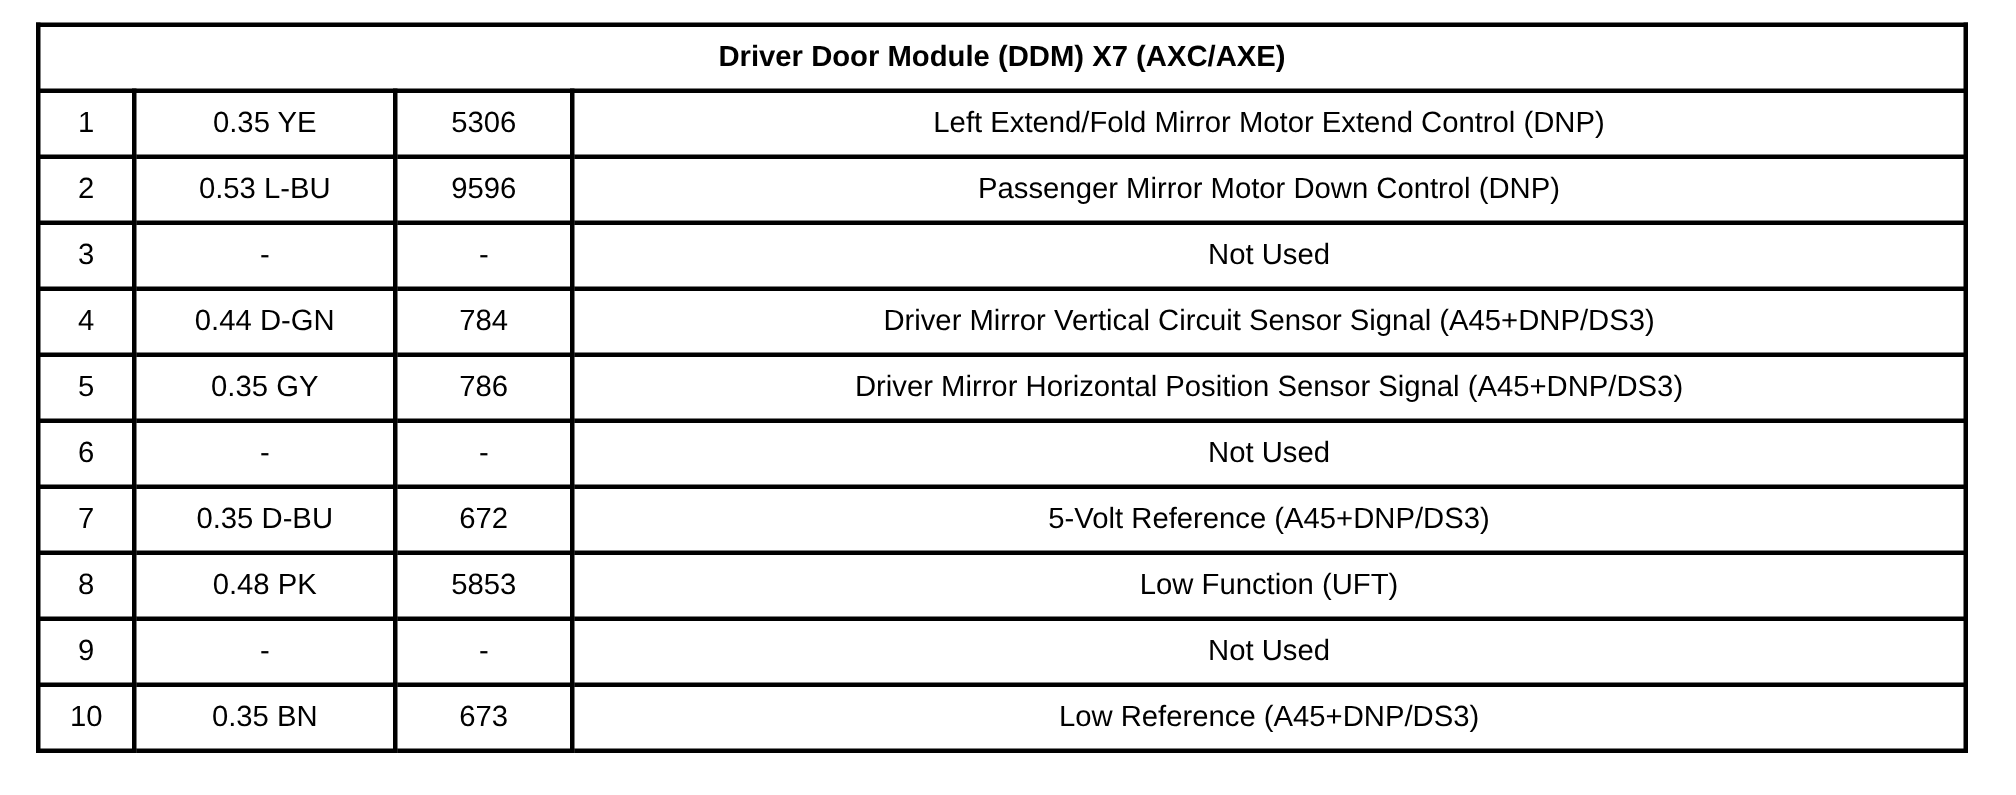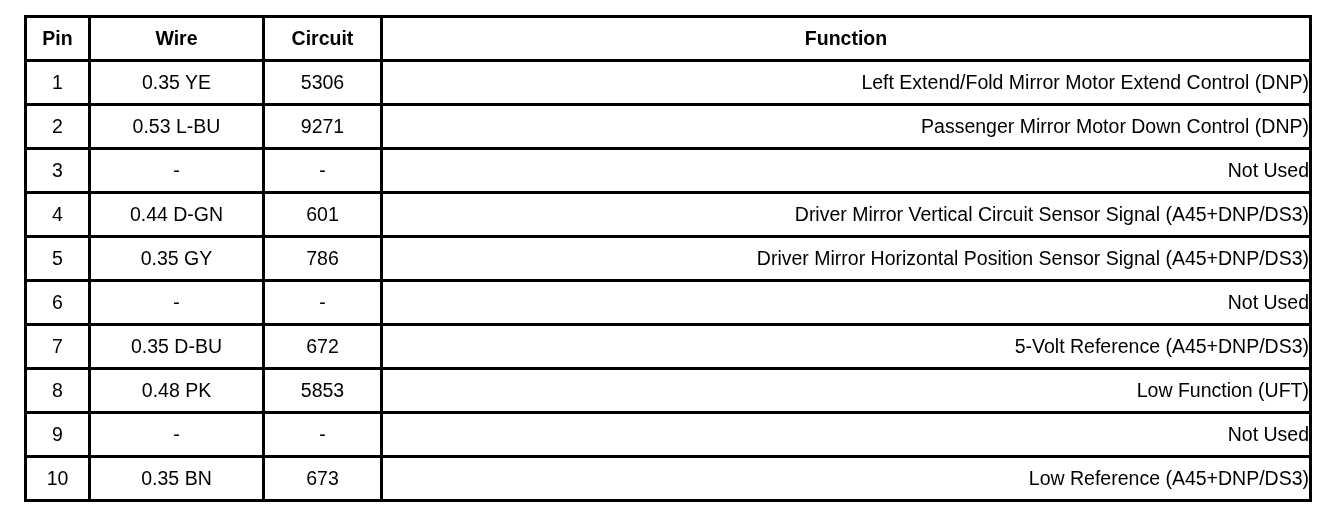--- a/index.html
+++ b/index.html
@@ -56,66 +56,63 @@
   
   td.head-cell {
     height: 41px;
     text-align: center;
     font-weight: bold;
     font-size: 20px;
   }
   
   td.cell-center { text-align: center; }
   td.cell-left {
-    text-align: right;
+    text-align: center;
     padding-left: 7px;
   }
 </style>
 </head>
 <body>
 
 <div id="page">
 
   <table class="pinout">
     <colgroup>
       <col class="c-pin">
       <col class="c-wire">
       <col class="c-circuit">
       <col class="c-func">
     </colgroup>
     <tbody>
       <tr>
-        <td class="head-cell">Pin</td>
-        <td class="head-cell">Wire</td>
-        <td class="head-cell">Circuit</td>
-        <td class="head-cell">Function</td>
+        <td class="title-cell" colspan="4">Driver Door Module (DDM) X7 (AXC/AXE)</td>
       </tr>
 
       <tr>
         <td class="cell-center">1</td>
         <td class="cell-center">0.35 YE</td>
         <td class="cell-center">5306</td>
         <td class="cell-left">Left Extend/Fold Mirror Motor Extend Control (DNP)</td>
       </tr>
       <tr>
         <td class="cell-center">2</td>
         <td class="cell-center">0.53 L-BU</td>
-        <td class="cell-center">9271</td>
+        <td class="cell-center">9596</td>
         <td class="cell-left">Passenger Mirror Motor Down Control (DNP)</td>
       </tr>
       <tr>
         <td class="cell-center">3</td>
         <td class="cell-center">-</td>
         <td class="cell-center">-</td>
         <td class="cell-left">Not Used</td>
       </tr>
       <tr>
         <td class="cell-center">4</td>
         <td class="cell-center">0.44 D-GN</td>
-        <td class="cell-center">601</td>
+        <td class="cell-center">784</td>
         <td class="cell-left">Driver Mirror Vertical Circuit Sensor Signal (A45+DNP/DS3)</td>
       </tr>
       <tr>
         <td class="cell-center">5</td>
         <td class="cell-center">0.35 GY</td>
         <td class="cell-center">786</td>
         <td class="cell-left">Driver Mirror Horizontal Position Sensor Signal (A45+DNP/DS3)</td>
       </tr>
       <tr>
         <td class="cell-center">6</td>

